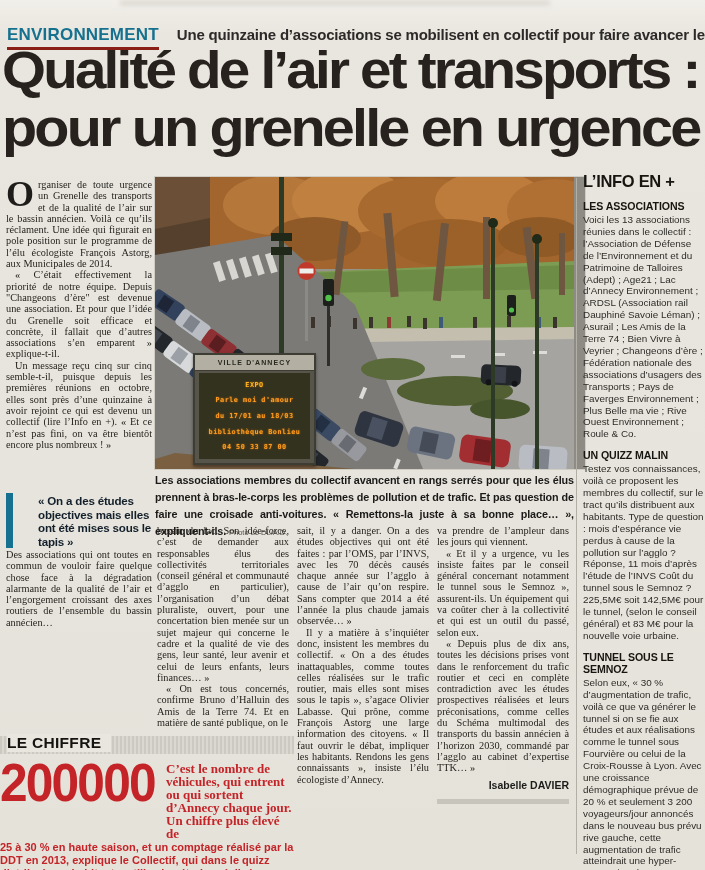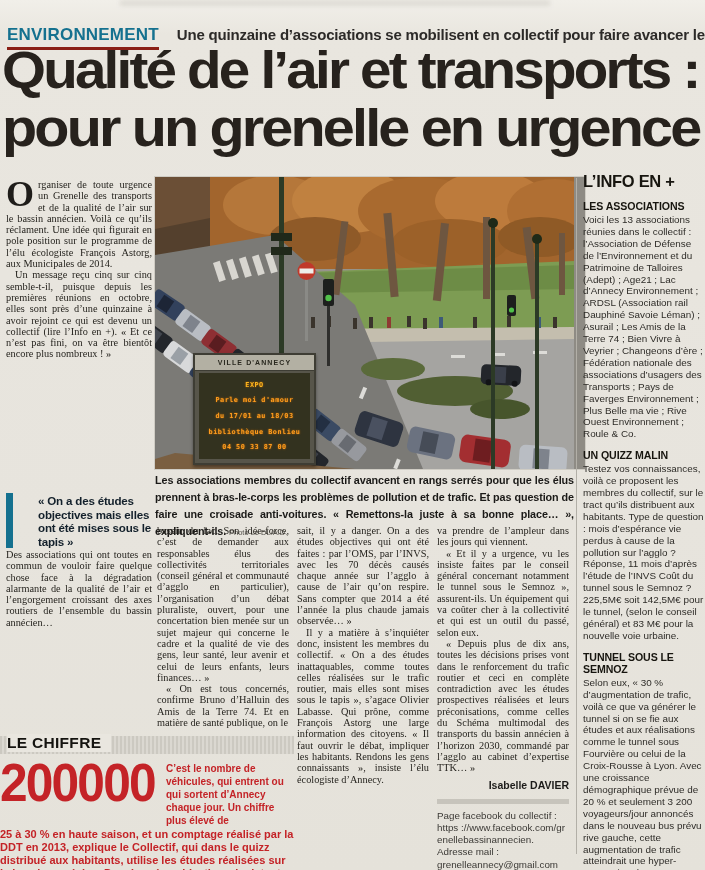--- a/index.html
+++ b/index.html
@@ -93,21 +93,21 @@
   .chiffre-bar{position:relative;height:18px;background:repeating-linear-gradient(90deg,#ccc9c1 0 2px,#dbd8d1 2px 4px);}
   .chiffre-label{
     position:absolute;left:7px;top:-2px;background:#e9e6df;padding:0 10px 0 0;
     font-size:15.5px;font-weight:bold;letter-spacing:.3px;color:#14130f;
   }
   .chiffre-row{display:flex;margin-top:6px;}
   .chiffre-number{
     flex:none;font-size:54px;font-weight:bold;color:#c42327;line-height:44px;
     letter-spacing:-2px;transform:scaleX(.92);transform-origin:0 0;width:172px;
   }
-  .chiffre-lead{flex:1;font-size:10px;line-height:13px;font-weight:bold;color:#c42327;margin-left:-6px;padding-top:2px;}
+  .chiffre-lead{flex:1;font-size:13px;line-height:13px;font-weight:bold;color:#c42327;margin-left:-6px;padding-top:2px;font-family:Liberation Serif, serif;}
   .chiffre-body{font-size:11px;line-height:13px;font-weight:bold;color:#c42327;margin-top:1px;}
 
   
   .sidebar-rule-v{position:absolute;left:576px;top:178px;width:1px;height:676px;background:#b2afa7;}
   .sidebar{position:absolute;left:583px;top:172px;width:121px;}
   .sidebar-title{font-size:16.5px;font-weight:bold;color:#17150f;letter-spacing:-0.3px;}
   .sb-heading{font-size:10.6px;font-weight:bold;color:#17150f;margin-top:9px;letter-spacing:-0.1px;}
   .sb-body{font-size:9.9px;line-height:11.9px;color:#2e2c28;margin-top:2px;}
 </style>
 </head>
@@ -123,20 +123,21 @@
   </div>
 
   <div class="headline">
     <div class="headline-line"><span class="fitline" style="transform: scaleX(1.10811);">Qualité de l’air et transports :</span></div>
     <div class="headline-line"><span class="fitline" style="transform: scaleX(1.12783);">pour un grenelle en urgence</span></div>
   </div>
 
   <div class="serifcol col1a">
     <p class="para"><span class="dropcap">O</span><span>rganiser de toute urgence un Grenelle des transports et de la qualité de l’air sur le bassin annécien. Voilà ce qu’ils réclament. Une idée qui figurait en pole position sur le programme de l’élu écologiste François Astorg, aux Municipales de 2014.</span></p>
     <div class="indented">
+        <p class="para">« C’était effectivement la priorité de notre équipe. Depuis "Changeons d’ère" est devenue une association. Et pour que l’idée du Grenelle soit efficace et concrète, il fallait que d’autres associations s’en emparent » explique-t-il.</p>
         <p class="para">Un message reçu cinq sur cinq semble-t-il, puisque depuis les premières réunions en octobre, elles sont près d’une quinzaine à avoir rejoint ce qui est devenu un collectif (lire l’Info en +). « Et ce n’est pas fini, on va être bientôt encore plus nombreux ! »</p>
       </div>
   </div>
 
   <div class="pullquote">
     <div class="pq-bar"></div>
     <div class="pq-text">« On a des études objectives mais elles ont été mises sous le tapis »</div>
   </div>
 
   <div class="serifcol col1b contcol">
@@ -360,26 +361,20 @@
       <p class="para">Il y a matière à s’inquiéter donc, insistent les membres du collectif. « On a des études inattaquables, comme toutes celles réalisées sur le trafic routier, mais elles sont mises sous le tapis », s’agace Olivier Labasse. Qui prône, comme François Astorg une large information des citoyens. « Il faut ouvrir le débat, impliquer les habitants. Rendons les gens connaissants », insiste l’élu écologiste d’Annecy.</p>
     </div>
   <div class="serifcol col4 contcol">
     <div class="contcol">
         <p class="para">va prendre de l’ampleur dans les jours qui viennent.</p>
         <p class="para">« Et il y a urgence, vu les insiste faites par le conseil général concernant notamment le tunnel sous le Semnoz », assurent-ils. Un équipement qui va coûter cher à la collectivité et qui est un outil du passé, selon eux.</p>
         <p class="para">« Depuis plus de dix ans, toutes les décisions prises vont dans le renforcement du trafic routier et ceci en complète contradiction avec les études prospectives réalisées et leurs préconisations, comme celles du Schéma multimodal des transports du bassin annécien à l’horizon 2030, commandé par l’agglo au cabinet d’expertise TTK… »</p>
       </div>
     <div class="signature">Isabelle DAVIER</div>
     <div class="contact-rule"></div>
-    <div class="contact">
-        <p>Page facebook du collectif :</p>
-        <p>https ://www.facebook.com/grenellebassinannecien.</p>
-        <p>Adresse mail :</p>
-        <p>grenelleannecy@gmail.com</p>
-      </div>
   </div>
 
   <div class="chiffre">
     <div class="chiffre-bar">
       <span class="chiffre-label">LE CHIFFRE</span>
     </div>
     <div class="chiffre-row">
       <div class="chiffre-number">200000</div>
       <div class="chiffre-lead">C’est le nombre de véhicules, qui entrent ou qui sortent d’Annecy chaque jour. Un chiffre plus élevé de</div>
     </div>

